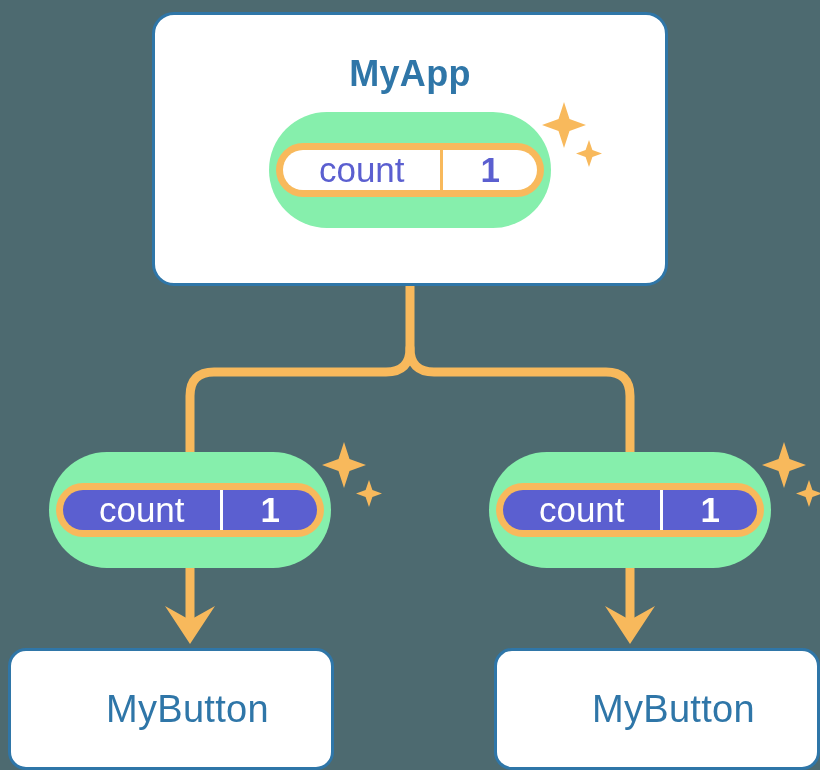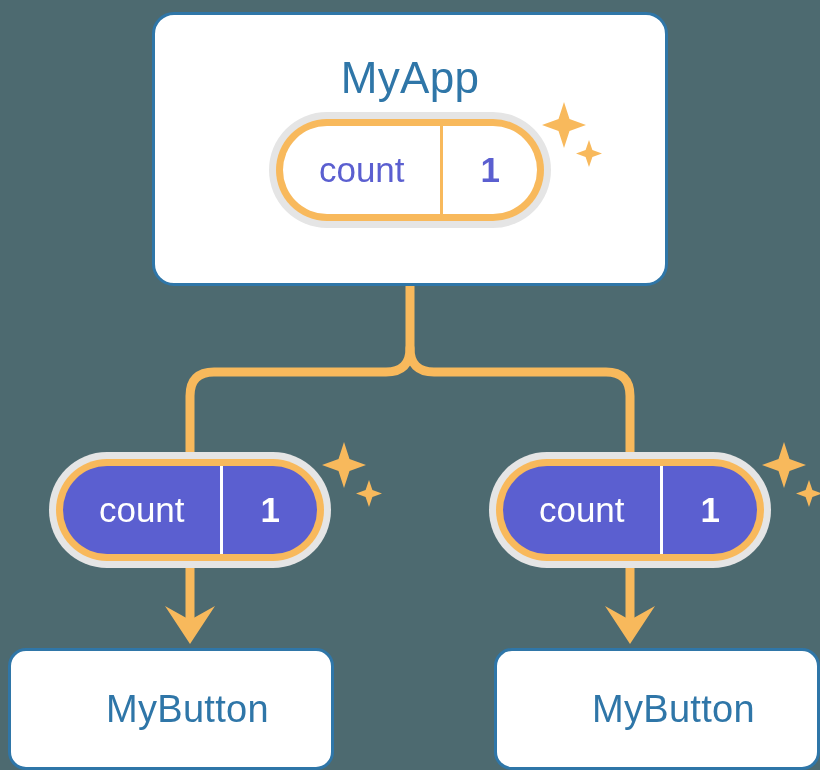--- a/index.html
+++ b/index.html
@@ -47,34 +47,35 @@
     width: 516px;
     height: 274px;
     border-radius: 22px;
   }
   #app-title {
     position: absolute;
     left: 0;
     top: 38px;
     width: 100%;
     text-align: center;
-    font-size: 44px;
-    font-weight: 400;
+    font-size: 36px;
+    font-weight: 700;
     color: #2f76a8;
     letter-spacing: 0.3px;
   }
 
   
   .pill {
     position: absolute;
     box-sizing: border-box;
     border-radius: 999px;
-    background: #e5e5e5;              
+    background: #86efac;              
     padding: 7px;
     display: flex;
+    align-items: center;
   }
   .pill-ring {
     flex: 1;
     border-radius: 999px;
     background: #f8b95c;              
     padding: 7px;
     display: flex;
     box-sizing: border-box;
   }
   .pill-inner {

